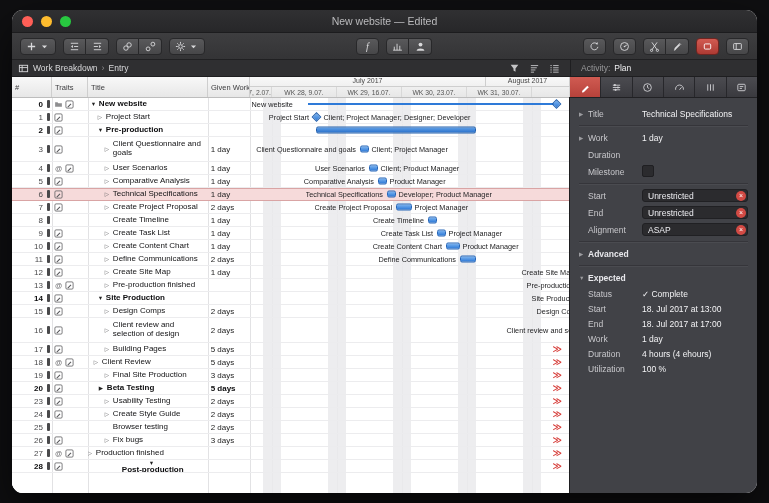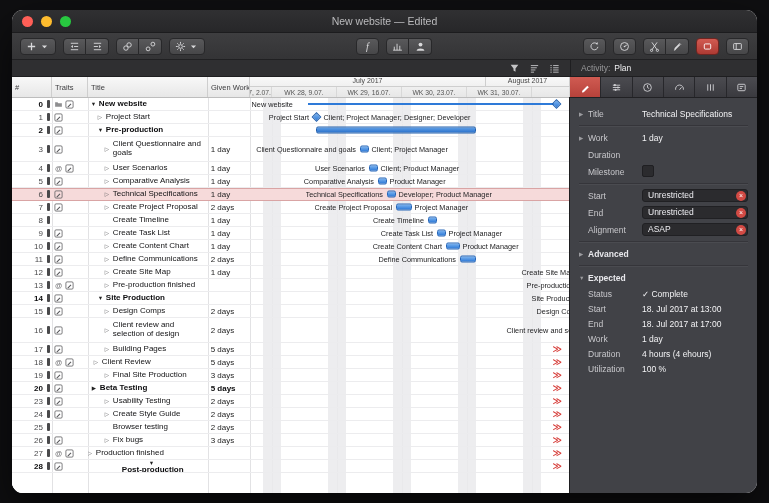--- a/index.html
+++ b/index.html
@@ -76,21 +76,21 @@
   .tab.active{background:linear-gradient(#d05b52,var(--tabred,#b7423b));color:#fff}
   .fields{padding:7px 9px 0 9px;font-size:8.5px}
   .frow{display:flex;align-items:center;height:17px}
   .frow.short{height:15px}
   .ftri{width:9px;flex:0 0 auto;color:#9b9b9f;font-size:5.5px}
   .ftri.r::before{content:"▶"}
   .ftri.d::before{content:"▼"}
   .flabel{width:54px;flex:0 0 auto;color:#c8c8cc}
   .flabel.sect{color:#e8e8ec;font-weight:bold}
   .fvalue{flex:1;color:#f3f3f5;white-space:nowrap;overflow:hidden}
-  .dropdown{flex:1;height:13px;background:#2b2b2e;border:1px solid #202023;border-radius:3px;display:flex;align-items:flex-start;padding:0 14px 0 5px;position:relative;color:#ededf1;box-sizing:border-box}
+  .dropdown{flex:1;height:13px;background:#2b2b2e;border:1px solid #202023;border-radius:3px;display:flex;align-items:center;padding:0 14px 0 5px;position:relative;color:#ededf1;box-sizing:border-box}
   .dropdown span{white-space:nowrap;overflow:hidden}
   .badge{position:absolute;right:1px;top:50%;transform:translateY(-50%);width:10px;height:10px;border-radius:50%;background:var(--badge,#d24a44);color:#fff;font-size:7px;line-height:10px;text-align:center}
   .badge::before{content:"×"}
   .checkbox{width:10px;height:10px;background:#2b2b2e;border:1px solid #1f1f22;border-radius:2px;display:inline-block}
   .fdiv{height:1px;background:#35353a;margin:3px 0;box-shadow:0 1px 0 rgba(255,255,255,0.05)}
   .logo{position:absolute;right:12px;bottom:12px;display:flex;align-items:center;gap:6px;color:#87878c;font-size:10px;font-weight:bold}
 </style>
 </head>
 <body>
 
@@ -260,20 +260,31 @@
                 <rect x="1.8" y="2.8" width="8.4" height="6.4" rx=".8" stroke="currentColor" fill="none"></rect>
                 <path d="M4.6 2.8v6.4" stroke="currentColor"></path>
               </svg>
             </span>
           </div>
         </div>
       </div>
   </div>
 
   <div class="midbar">
+    <div class="crumbs">
+      <span class="icon" id="crumb-icon">
+          <svg width="11" height="11" viewBox="0 0 12 12">
+            <rect x="1.5" y="2.5" width="9" height="7" stroke="currentColor" fill="none"></rect>
+            <path d="M1.5 5h9M4.5 2.5v7" stroke="currentColor"></path>
+          </svg>
+        </span>
+      <span class="crumb">Work Breakdown</span>
+      <span class="crumb-sep"></span>
+      <span class="crumb">Entry</span>
+    </div>
     <div class="mid-icons" id="mid-icons">
         <span class="icon">
           <svg width="11" height="11" viewBox="0 0 12 12">
             <path d="M1.8 2h8.4L7.1 6v3.6L4.9 8.2V6z" fill="currentColor"></path>
           </svg>
         </span>
         <span class="icon">
           <svg width="11" height="11" viewBox="0 0 12 12">
             <path d="M2 2.8h8M2 5.2h6.5M2 7.6h5M2 10h3.5" stroke="currentColor"></path>
           </svg>
@@ -808,21 +819,21 @@
               <span class="mark"></span>
             </div>
             <div class="cell c-traits">
               <span class="icon">
                 <svg width="11" height="11" viewBox="0 0 12 12">
                   <rect x="1.2" y="1.2" width="9.6" height="9.6" rx="1.5" stroke="#57575a" fill="none"></rect>
                   <path d="M3.5 8.5l4-4 1 1-4 4-1.2.2z" fill="#57575a"></path>
                 </svg>
               </span>
             </div>
-            <div class="cell c-title" style="padding-left: 4px;">
+            <div class="cell c-title" style="padding-left: 11px;">
               <span class="disc">▶</span>
               <span class="ttext">Beta Testing</span>
             </div>
             <div class="cell c-work">5 days</div>
             <div class="cell c-gantt">
               <span class="ovf">≫</span>
             </div>
           </div>
           <div class="grow">
             <div class="cell c-num">23</div>

